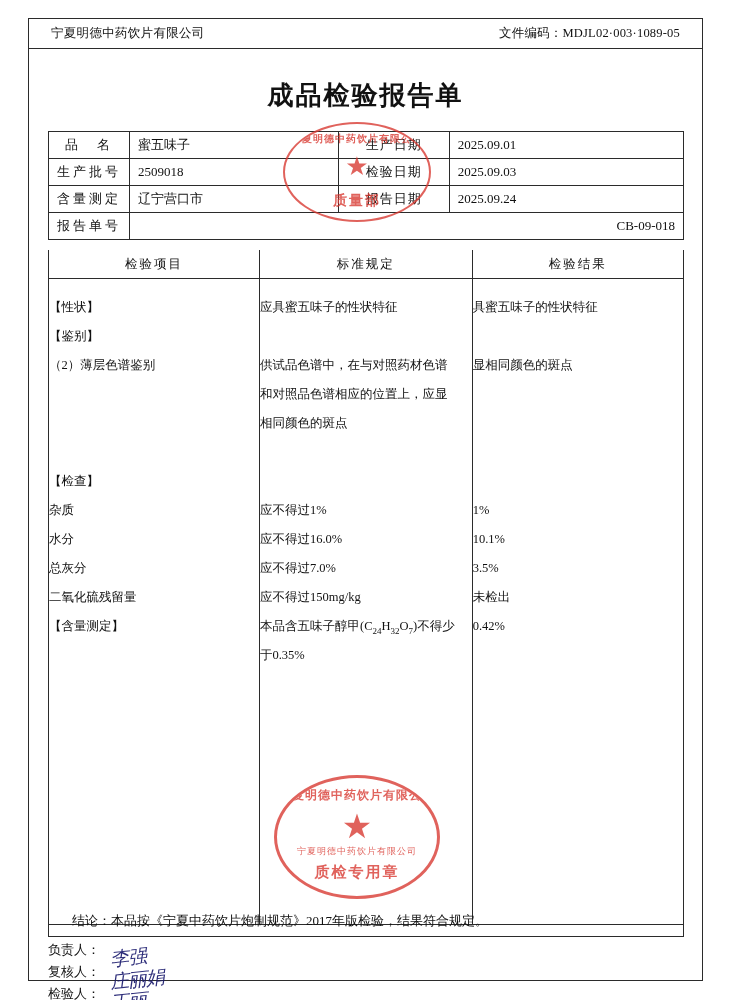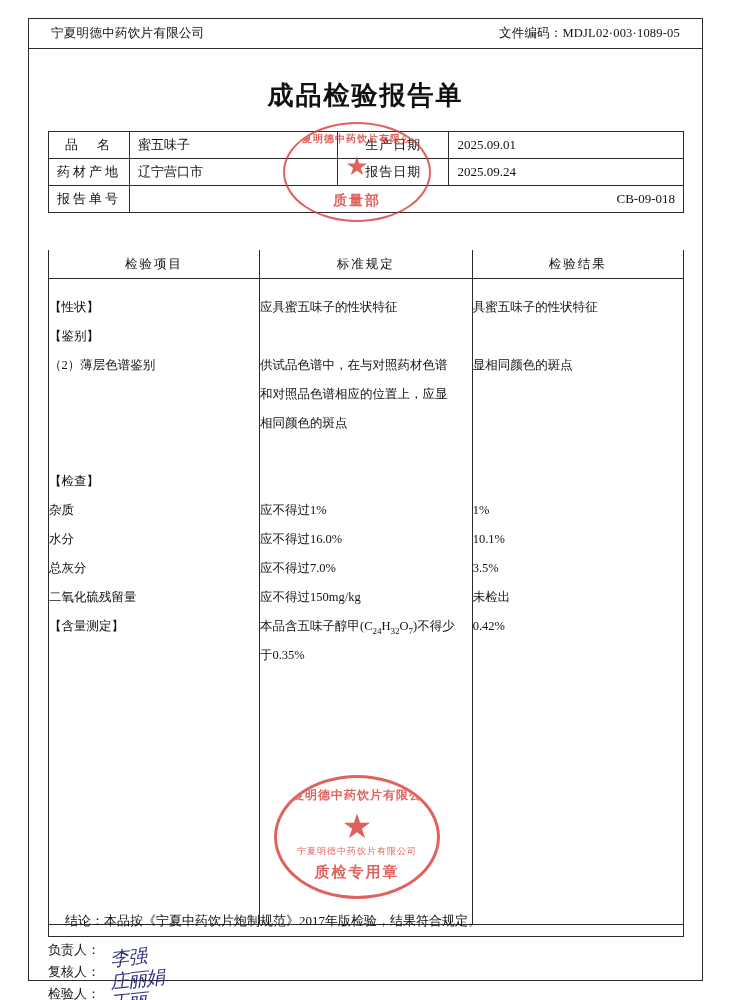--- a/index.html
+++ b/index.html
@@ -151,21 +151,21 @@
     top: 905px;
     width: 636px;
     height: 32px;
     border-left: 1px solid #2b2b2b;
     border-right: 1px solid #2b2b2b;
     border-bottom: 1px solid #2b2b2b;
     box-sizing: border-box;
     font-size: 13px;
     display: flex;
     align-items: center;
-    padding-left: 16px;
+    padding-left: 23px;
   }
   .sign-row {
     position: absolute;
     left: 48px;
     top: 937px;
     width: 636px;
     height: 44px;
     display: flex;
     font-size: 13px;
     flex-direction: column;
@@ -274,21 +274,27 @@
 
   <table class="doc">
     <tbody>
         <tr>
       <td class="lbl">品　名</td>
       <td class="val">蜜五味子</td>
       <td class="lbl2">生产日期</td>
       <td class="val2">2025.09.01</td>
     </tr>
     <tr>
-      <td class="lbl">药材产地</td>
+      <td class="lbl">生产批号</td>
+      <td class="val">2509018</td>
+      <td class="lbl2">检验日期</td>
+      <td class="val2">2025.09.03</td>
+    </tr>
+    <tr>
+      <td class="lbl">含量测定</td>
       <td class="val">辽宁营口市</td>
       <td class="lbl2">报告日期</td>
       <td class="val2">2025.09.24</td>
     </tr>
     <tr>
       <td class="rptno-lbl">报告单号</td>
       <td class="wide" colspan="3">CB-09-018</td>
     </tr>
   </tbody>
     </table>

